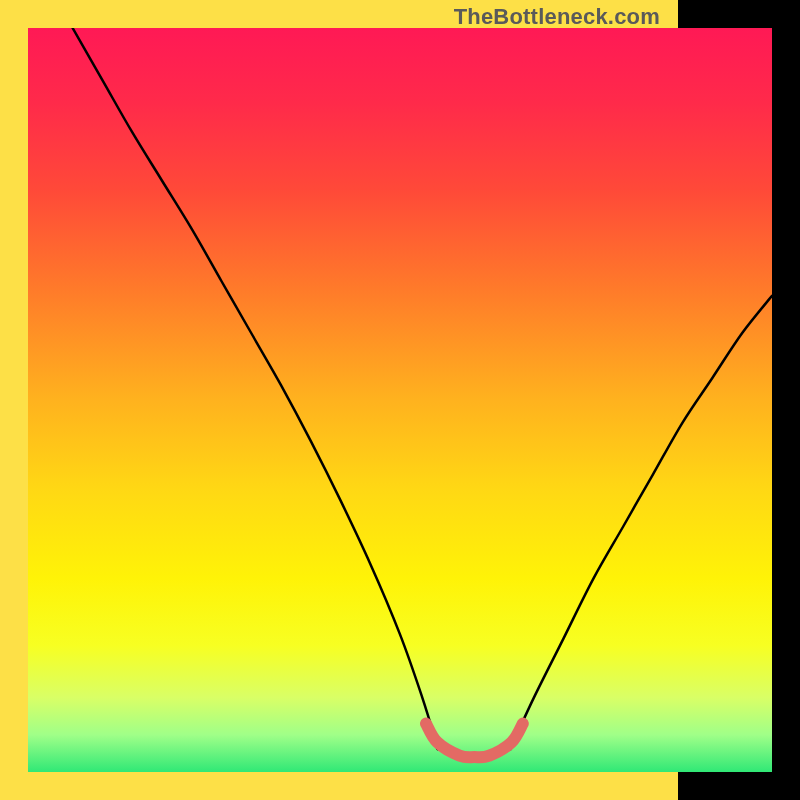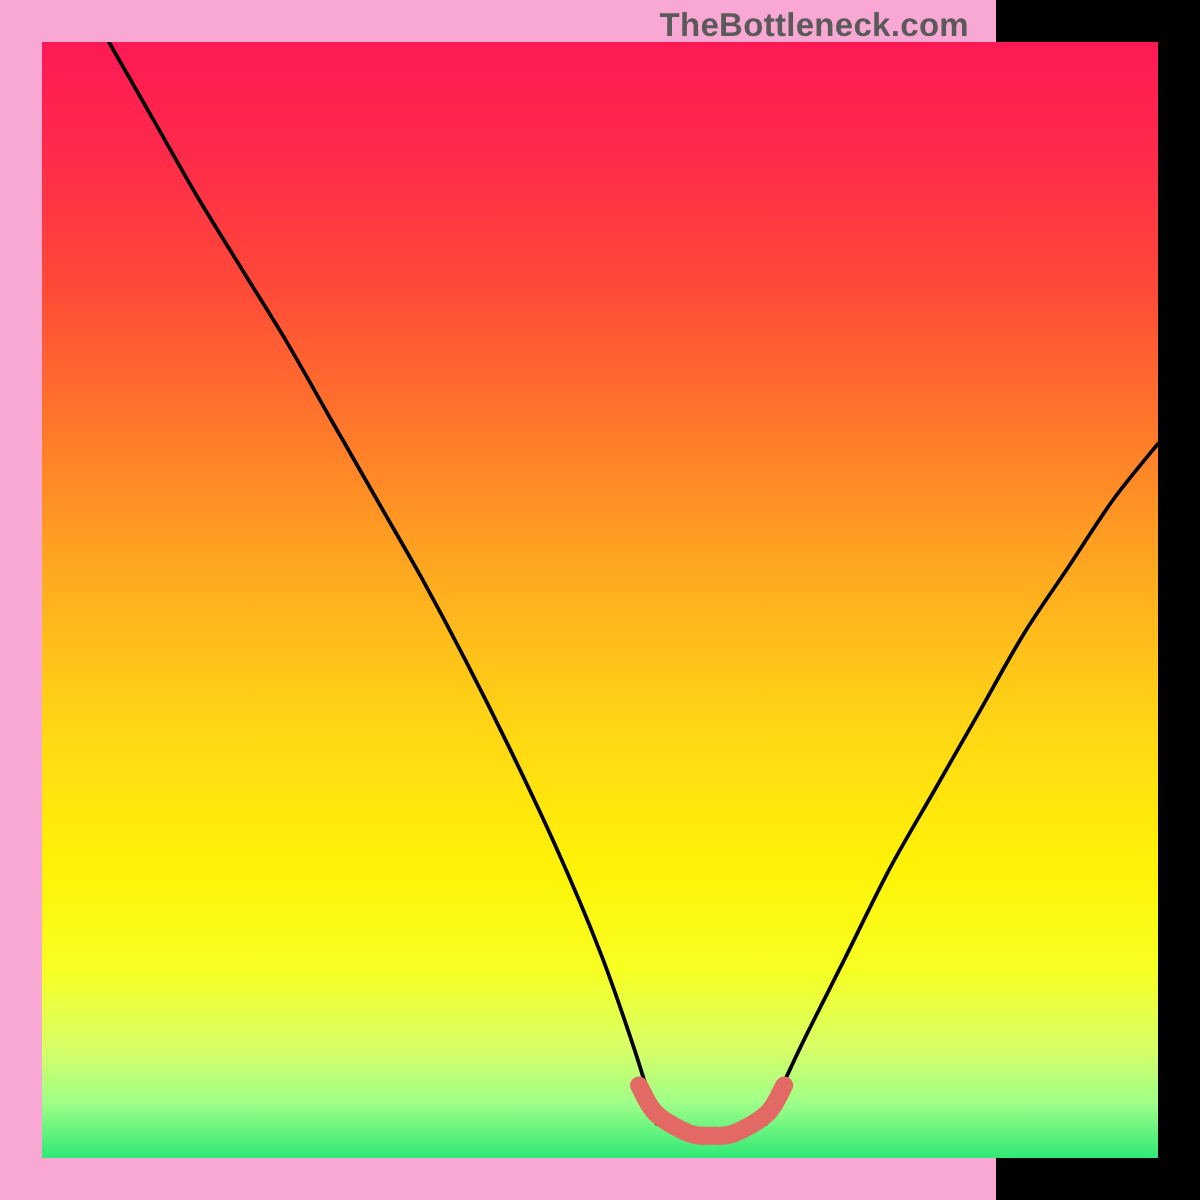--- a/index.html
+++ b/index.html
@@ -7,21 +7,22 @@
     padding: 0;
     width: 800px;
     height: 800px;
     background: #000;
     overflow: hidden;
   }
   .frame {
     position: relative;
     width: 664px;
     height: 800px;
-    background: #f9a8d4;
+    background: #fde047;
+    padding-left: 14px;
   }
   .plot {
     position: absolute;
     left: 28px;
     top: 28px;
     width: 744px;
     height: 744px;
     overflow: hidden;
   }
   .attribution {

